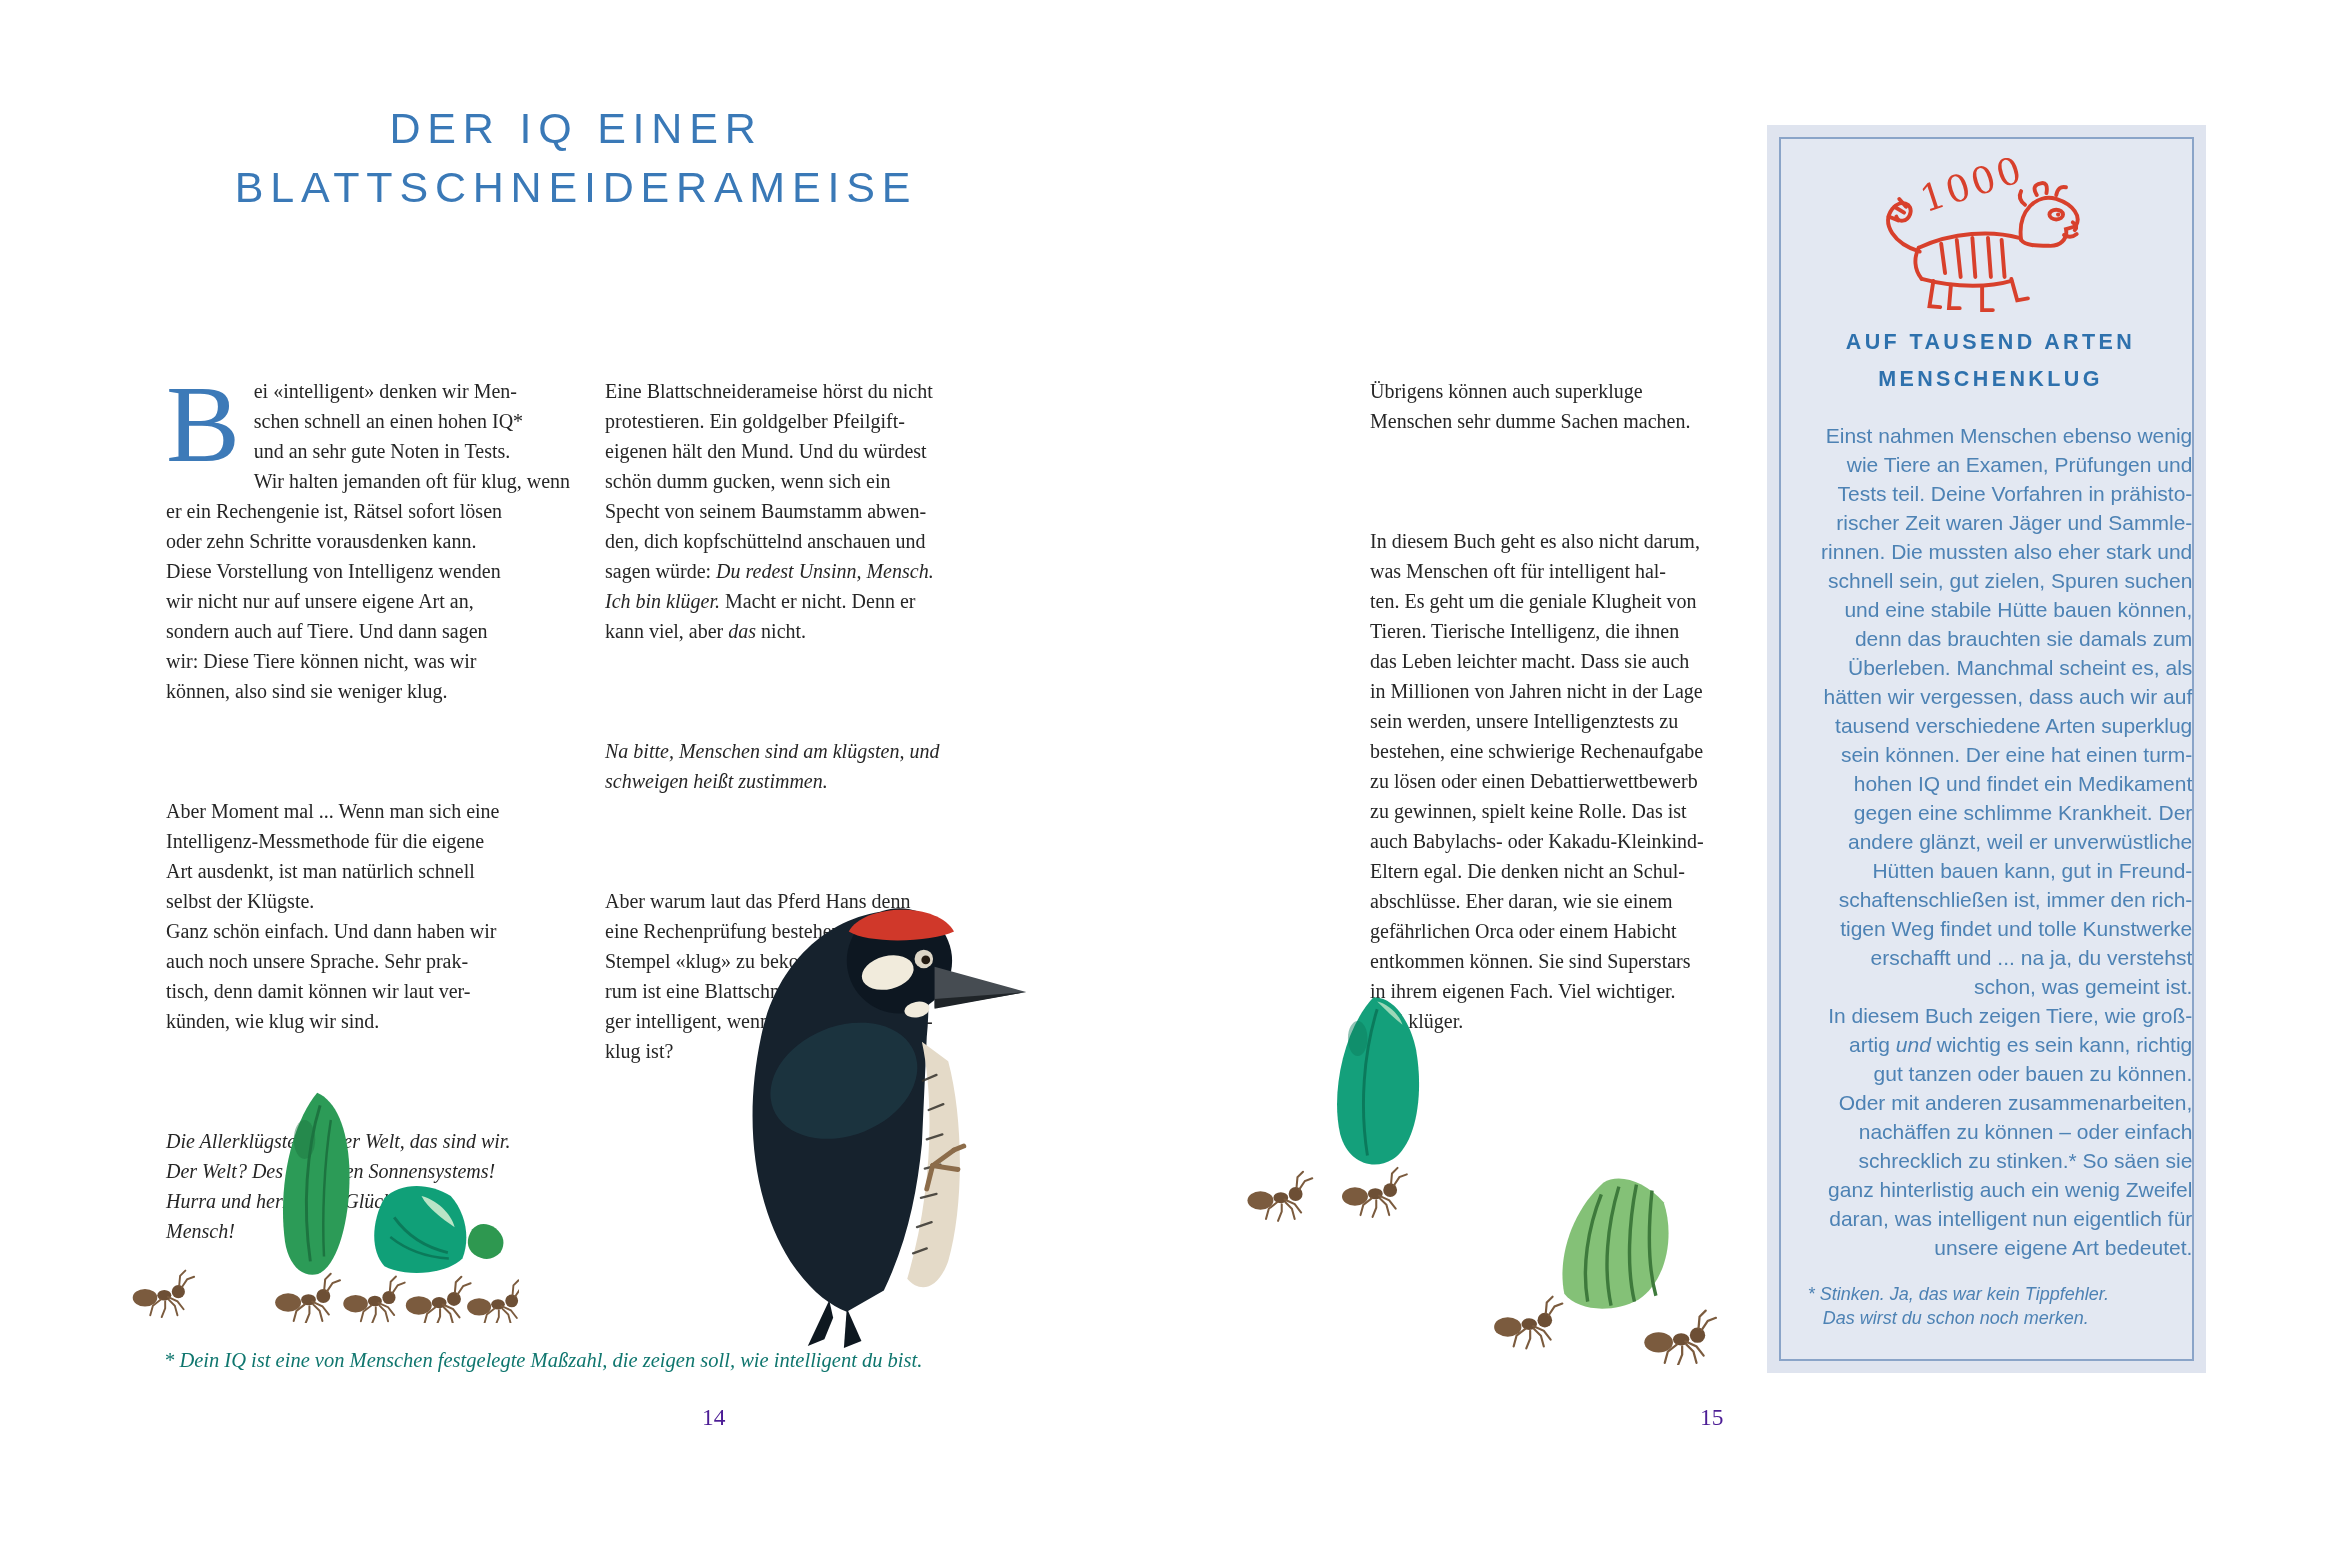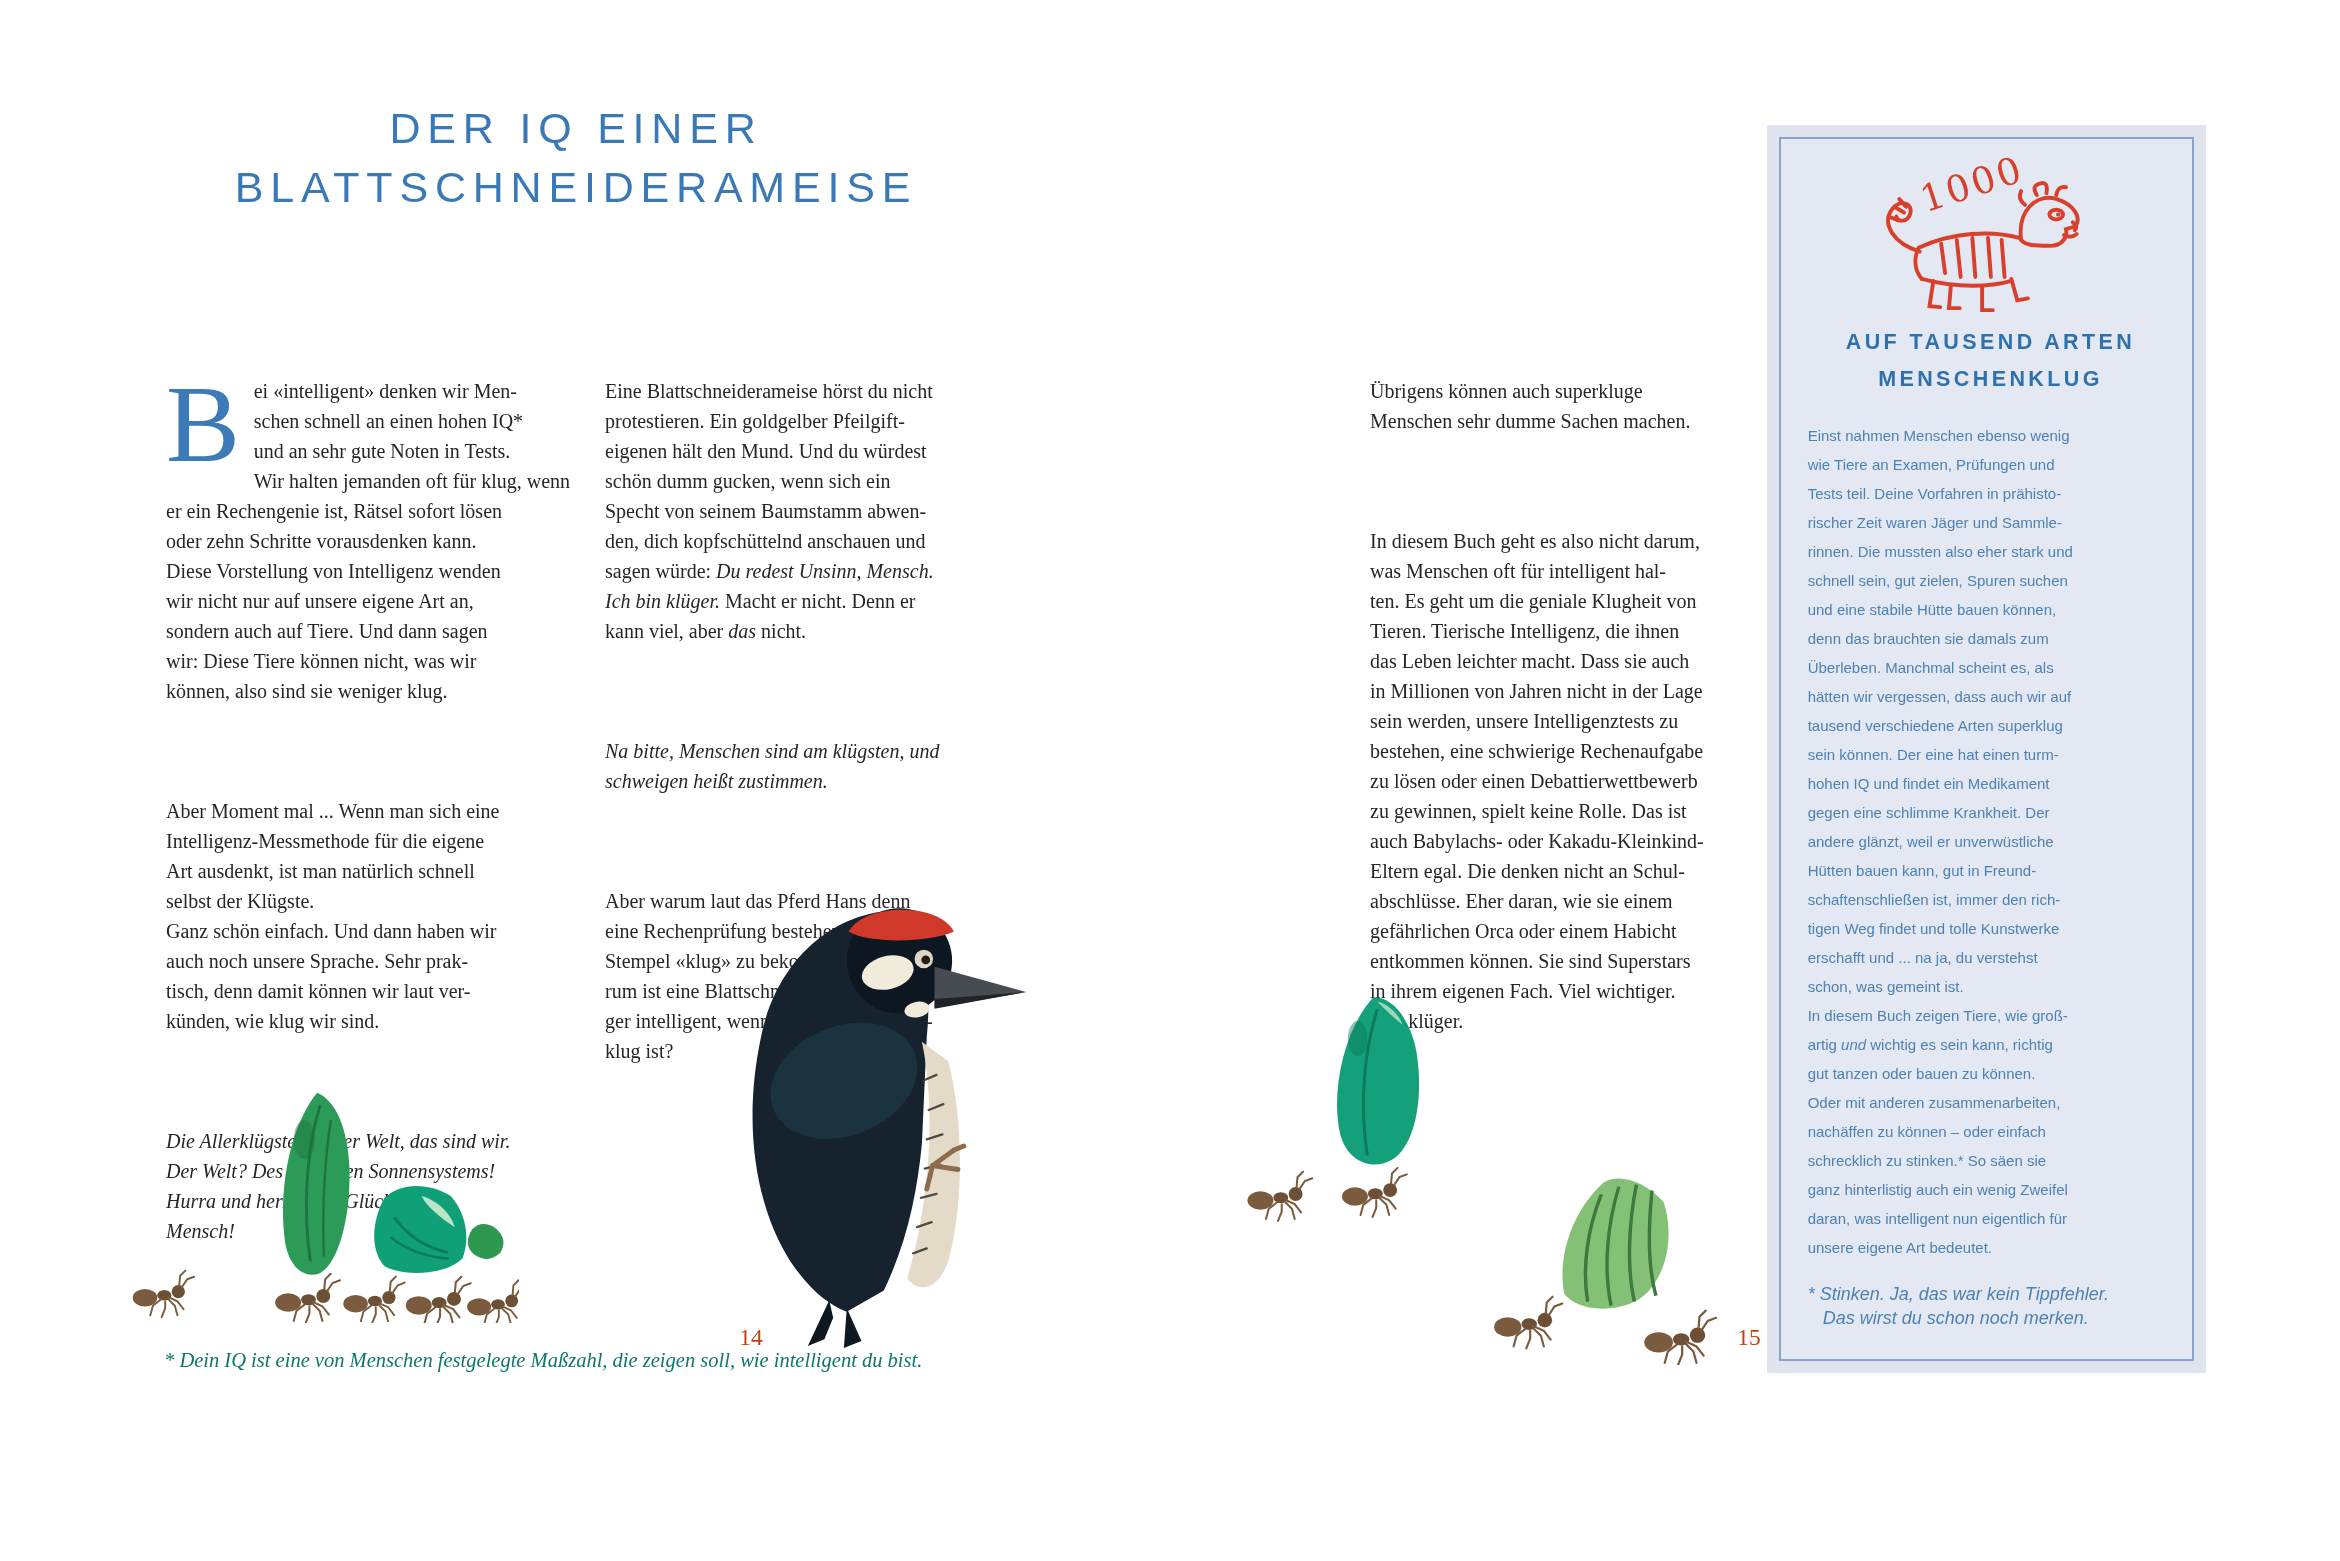--- a/index.html
+++ b/index.html
@@ -30,22 +30,22 @@
   .dropcap {
     float:left; font-size:111px; line-height:88px; color:#3d7ab8;
     margin:3.9px 13.7px 0 0; font-family:"Liberation Serif", serif;
   }
   
   .footnote-left {
     position:absolute; left:164px; top:1349px;
     font-style:italic; font-size:20.5px; color:#0f766e;
   }
   .pageno {
-    position:absolute; top:1324px; width:98px; text-align:center;
-    font-size:23.4px; color:#c2410c;
+    position:absolute; top:1404px; width:98px; text-align:left;
+    font-size:23.4px; color:#4c1d95;
   }
   .pageno-14 { left:702px; }
   .pageno-15 { left:1700px; }
   
   .sidebar {
     position:absolute; left:1767px; top:125px; width:439px; height:1248px;
     background:#dfe4ef;
   }
   .sidebar-inner {
     position:absolute; left:11.7px; top:11.7px; right:11.7px; bottom:11.7px;
@@ -53,21 +53,21 @@
   }
   .tiger-wrap { margin:19.5px auto 0; width:244px; height:156px; }
   .sidebar-heading {
     margin-top:9.8px; text-align:center;
     font-family:"Liberation Sans", sans-serif; font-weight:bold;
     color:#2e71ad; font-size:21.5px; letter-spacing:3.4px; line-height:37px;margin-left:8px;
   }
   .sidebar-body {
     margin:23.4px 0 0 27px;
     font-family:"Liberation Sans", sans-serif;
-    font-size:15px; line-height:29px; color:#4d82b4; white-space:pre;
+    font-size:21px; line-height:29px; color:#4d82b4; white-space:pre;text-align:right;
   }
   .sidebar-footnote {
     margin:19.5px 0 0 27px;
     font-family:"Liberation Sans", sans-serif; font-style:italic;
     font-size:18px; line-height:24.4px; color:#4d82b4; white-space:pre;
   }
   .illus { position:absolute; }
 </style>
 </head>
 <body>

